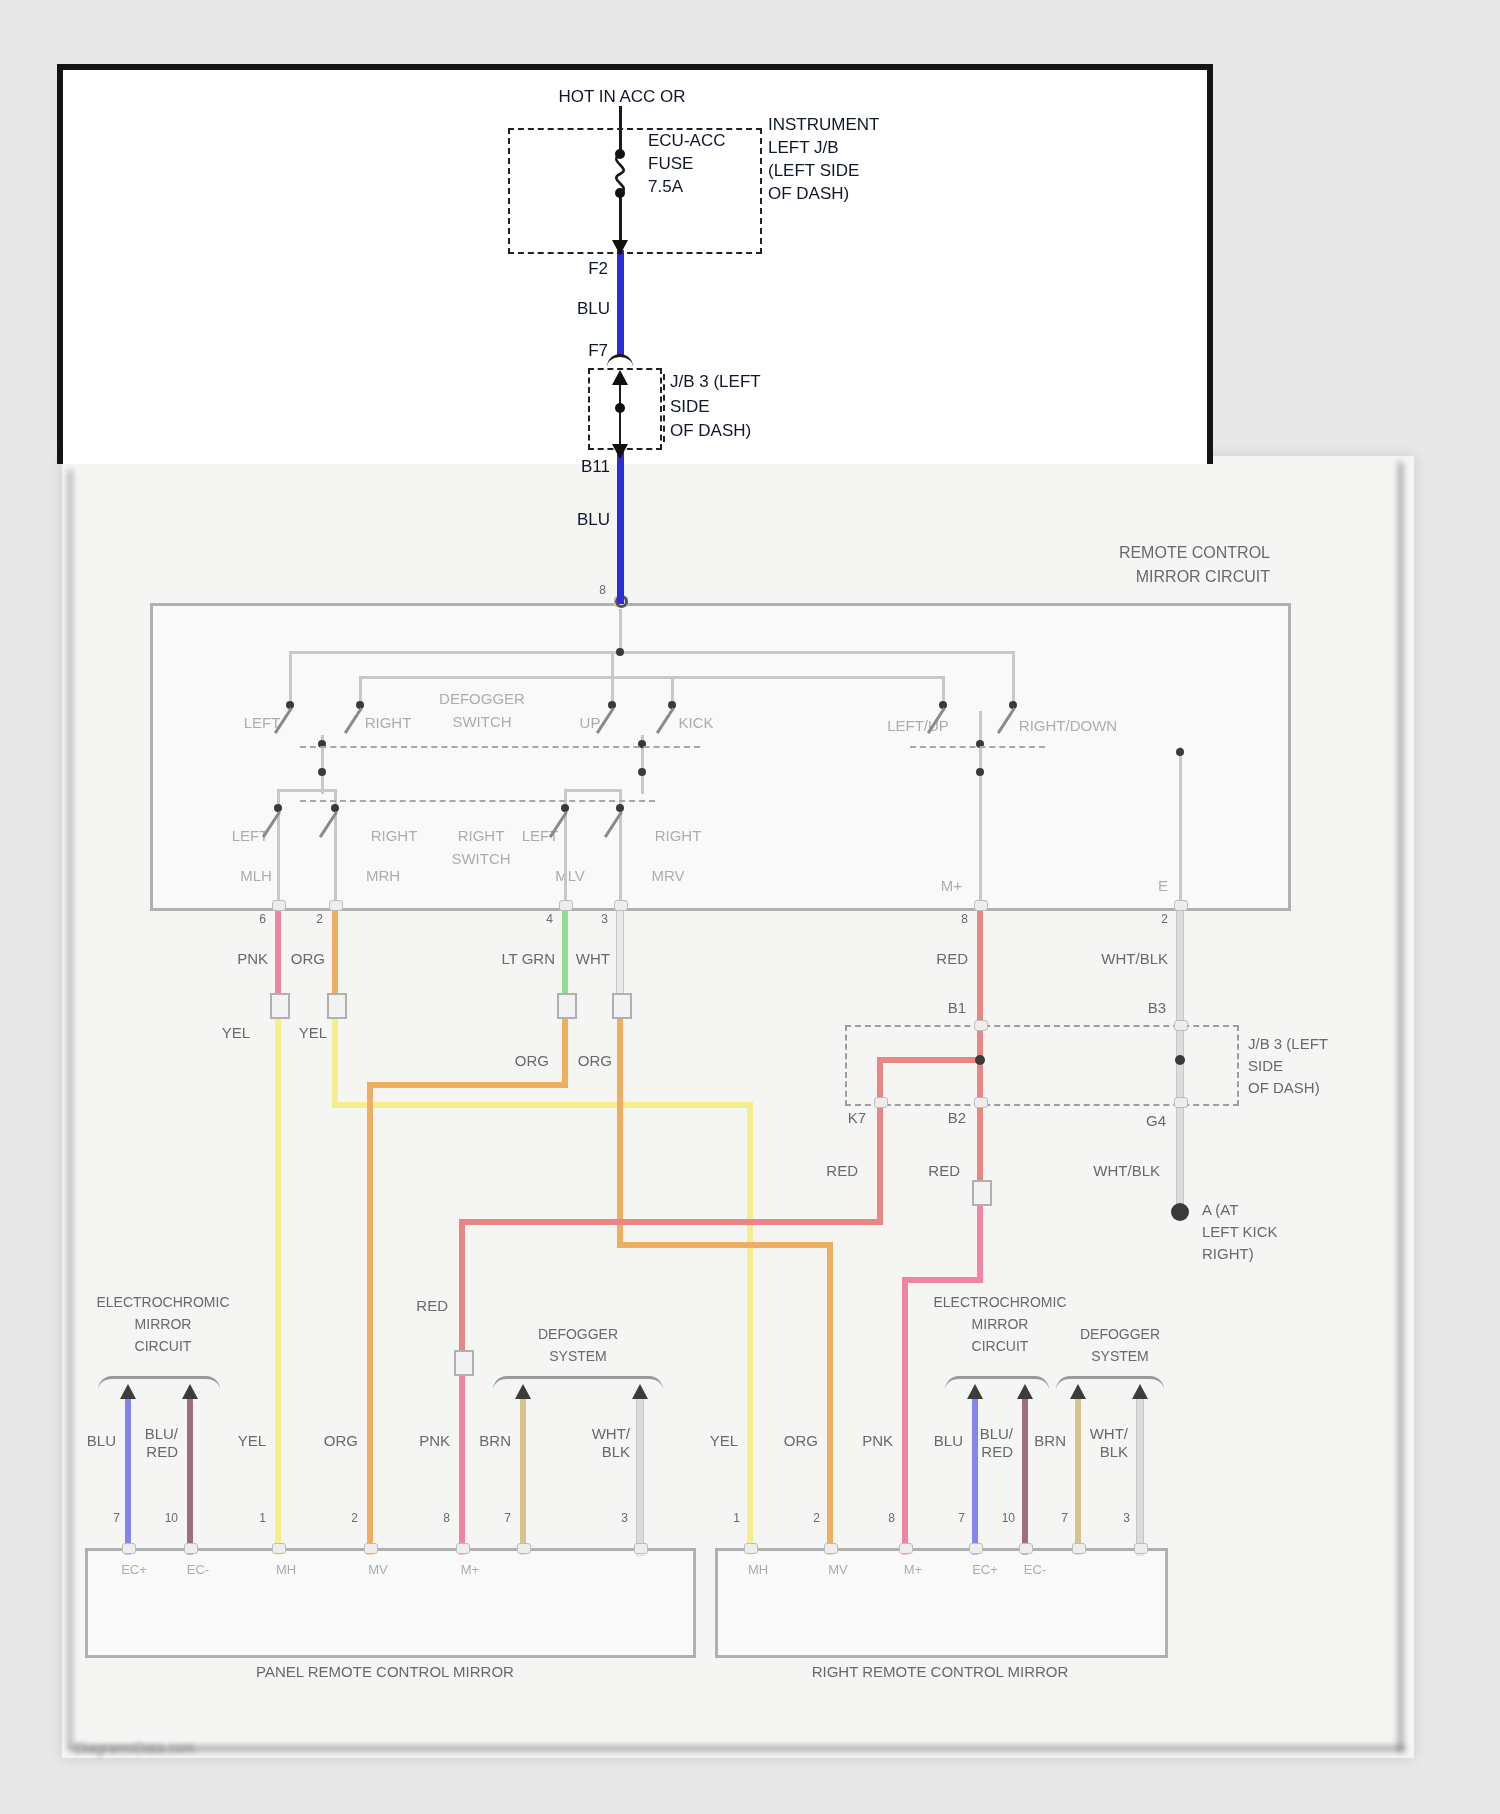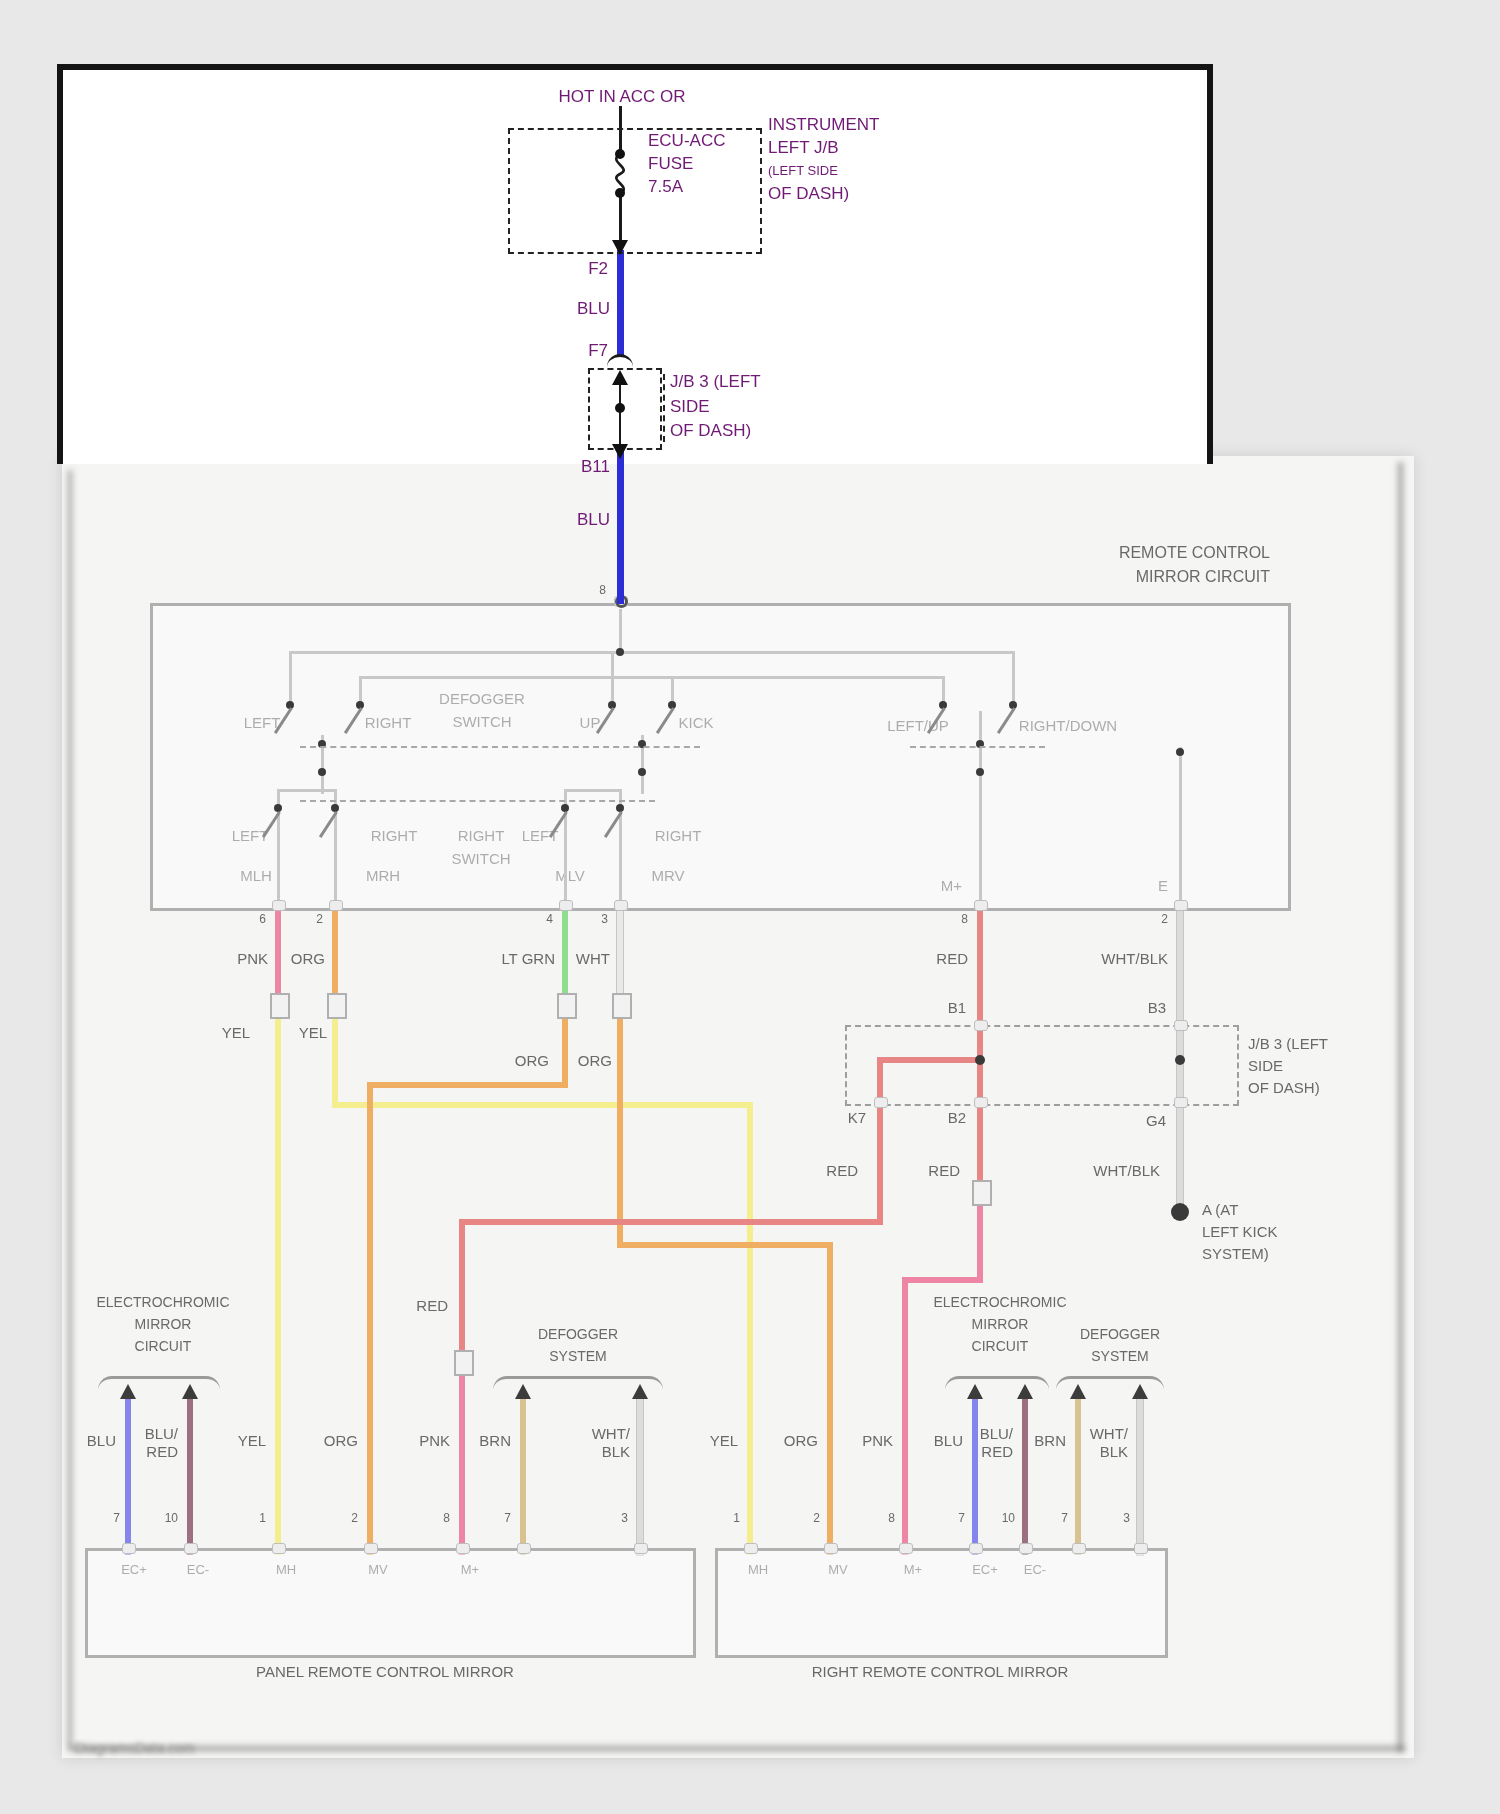--- a/index.html
+++ b/index.html
@@ -7,21 +7,21 @@
          font-family:"Liberation Sans",sans-serif;}
   .abs{position:absolute;}
   #blur-panel{position:absolute;left:62px;top:456px;width:1352px;height:1302px;background:#f5f5f4;
               box-shadow:0 0 14px rgba(0,0,0,.12);}
   .pgborder{position:absolute;background:#4a4a4a;filter:blur(3px);opacity:.5;}
   #top-frame{position:absolute;left:57px;top:64px;width:1144px;height:394px;background:#ffffff;
              border-style:solid;border-color:#141414;border-width:6px 6px 0 6px;}
   #blurwrap{position:absolute;left:0;top:0;width:1500px;height:1814px;filter:blur(0.75px);}
   #crisp{position:absolute;left:0;top:0;width:1500px;height:1814px;}
   .lbl{position:absolute;white-space:nowrap;line-height:20px;}
-  .lc{color:#701a75;}
+  .lc{color:#0f172a;}
   .lb{color:#696969;}
   .wm{filter:blur(2.2px);color:#8a8a8a;}
   .seg{position:absolute;}
   .box{position:absolute;background:transparent;}
   .dot{position:absolute;border-radius:50%;}
   .arrow{position:absolute;width:0;height:0;}
   .blade{position:absolute;width:3px;background:#8a8a8a;transform-origin:top center;}
   .brace{position:absolute;height:12px;border-top:3px solid #9a9a9a;border-radius:14px 14px 0 0;}
   .dashline{position:absolute;height:0;border-top:2px dashed #a8a8a8;}
   .circ{position:absolute;border:3px solid #555;border-radius:50%;background:transparent;}
@@ -81,21 +81,21 @@
       <div class="lbl lb" style="font-size: 15px; top: 1056px; left: 1248px;">SIDE</div>
       <div class="lbl lb" style="font-size: 15px; top: 1078px; left: 1248px;">OF DASH)</div>
       <div class="lbl lb" style="font-size: 15px; top: 1108px; left: 866px; transform: translateX(-100%);">K7</div>
       <div class="lbl lb" style="font-size: 15px; top: 1108px; left: 966px; transform: translateX(-100%);">B2</div>
       <div class="lbl lb" style="font-size: 15px; top: 1111px; left: 1166px; transform: translateX(-100%);">G4</div>
       <div class="lbl lb" style="font-size: 15px; top: 1161px; left: 858px; transform: translateX(-100%);">RED</div>
       <div class="lbl lb" style="font-size: 15px; top: 1161px; left: 960px; transform: translateX(-100%);">RED</div>
       <div class="lbl lb" style="font-size: 15px; top: 1161px; left: 1160px; transform: translateX(-100%);">WHT/BLK</div>
       <div class="lbl lb" style="font-size: 15px; top: 1200px; left: 1202px;">A (AT</div>
       <div class="lbl lb" style="font-size: 15px; top: 1222px; left: 1202px;">LEFT KICK</div>
-      <div class="lbl lb" style="font-size: 15px; top: 1244px; left: 1202px;">SYSTEM)</div>
+      <div class="lbl lb" style="font-size: 15px; top: 1244px; left: 1202px;">RIGHT)</div>
       <div class="lbl lb" style="font-size: 15px; top: 1296px; left: 448px; transform: translateX(-100%);">RED</div>
       <div class="lbl lb" style="font-size: 14px; top: 1292px; left: 163px; transform: translateX(-50%);">ELECTROCHROMIC</div>
       <div class="lbl lb" style="font-size: 14px; top: 1314px; left: 163px; transform: translateX(-50%);">MIRROR</div>
       <div class="lbl lb" style="font-size: 14px; top: 1336px; left: 163px; transform: translateX(-50%);">CIRCUIT</div>
       <div class="lbl lb" style="font-size: 14px; top: 1324px; left: 578px; transform: translateX(-50%);">DEFOGGER</div>
       <div class="lbl lb" style="font-size: 14px; top: 1346px; left: 578px; transform: translateX(-50%);">SYSTEM</div>
       <div class="lbl lb" style="font-size: 14px; top: 1292px; left: 1000px; transform: translateX(-50%);">ELECTROCHROMIC</div>
       <div class="lbl lb" style="font-size: 14px; top: 1314px; left: 1000px; transform: translateX(-50%);">MIRROR</div>
       <div class="lbl lb" style="font-size: 14px; top: 1336px; left: 1000px; transform: translateX(-50%);">CIRCUIT</div>
       <div class="lbl lb" style="font-size: 14px; top: 1324px; left: 1120px; transform: translateX(-50%);">DEFOGGER</div>
@@ -288,21 +288,21 @@
   <div id="crisp">
     <svg class="abs" style="left:603px;top:148px;" width="36" height="52">
       <path d="M17,6 C4,14 30,20 17,26 C4,32 30,38 17,46" stroke="#1a1a1a" stroke-width="2.6" fill="none"></path>
     </svg>
   <div class="lbl lc" style="font-size: 17px; top: 87px; left: 622px; transform: translateX(-50%);">HOT IN ACC OR</div>
       <div class="lbl lc" style="font-size: 17px; top: 131px; left: 648px;">ECU-ACC</div>
       <div class="lbl lc" style="font-size: 17px; top: 154px; left: 648px;">FUSE</div>
       <div class="lbl lc" style="font-size: 17px; top: 177px; left: 648px;">7.5A</div>
       <div class="lbl lc" style="font-size: 17px; top: 115px; left: 768px;">INSTRUMENT</div>
       <div class="lbl lc" style="font-size: 17px; top: 138px; left: 768px;">LEFT J/B</div>
-      <div class="lbl lc" style="font-size: 13px; top: 161px; left: 768px;">(LEFT SIDE</div>
+      <div class="lbl lc" style="font-size: 17px; top: 161px; left: 768px;">(LEFT SIDE</div>
       <div class="lbl lc" style="font-size: 17px; top: 184px; left: 768px;">OF DASH)</div>
       <div class="lbl lc" style="font-size: 17px; top: 259px; left: 608px; transform: translateX(-100%);">F2</div>
       <div class="lbl lc" style="font-size: 17px; top: 299px; left: 610px; transform: translateX(-100%);">BLU</div>
       <div class="lbl lc" style="font-size: 17px; top: 341px; left: 608px; transform: translateX(-100%);">F7</div>
       <div class="lbl lc" style="font-size: 17px; top: 372px; left: 670px;">J/B 3 (LEFT</div>
       <div class="lbl lc" style="font-size: 17px; top: 397px; left: 670px;">SIDE</div>
       <div class="lbl lc" style="font-size: 17px; top: 421px; left: 670px;">OF DASH)</div>
       <div class="lbl lc" style="font-size: 17px; top: 457px; left: 610px; transform: translateX(-100%);">B11</div>
       <div class="lbl lc" style="font-size: 17px; top: 510px; left: 610px; transform: translateX(-100%);">BLU</div>
       <div class="seg" style="left: 618.5px; top: 105.5px; width: 3px; height: 48px; background: rgb(26, 26, 26);"></div>

